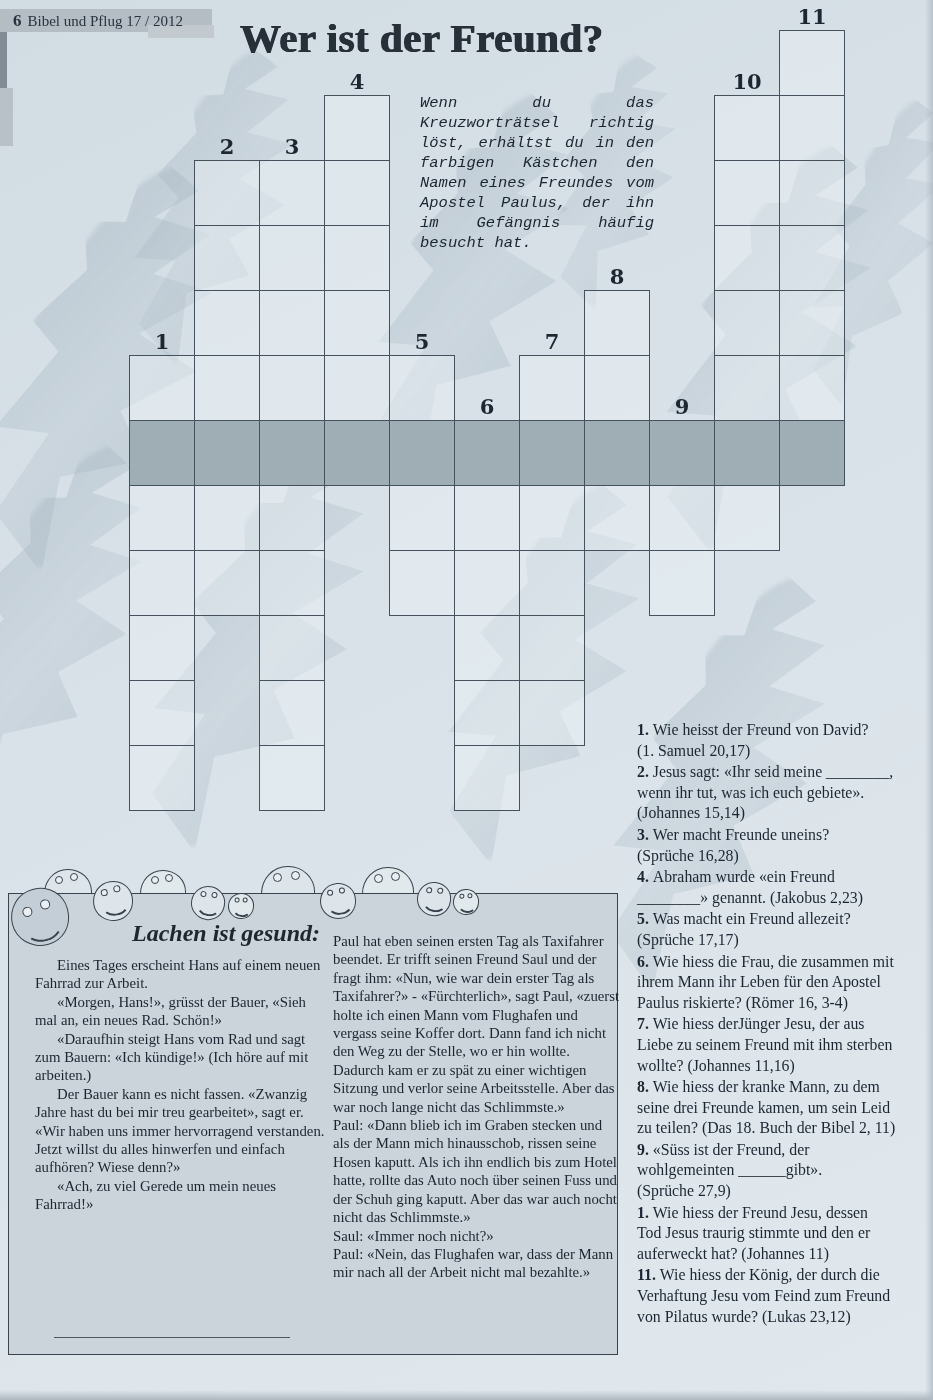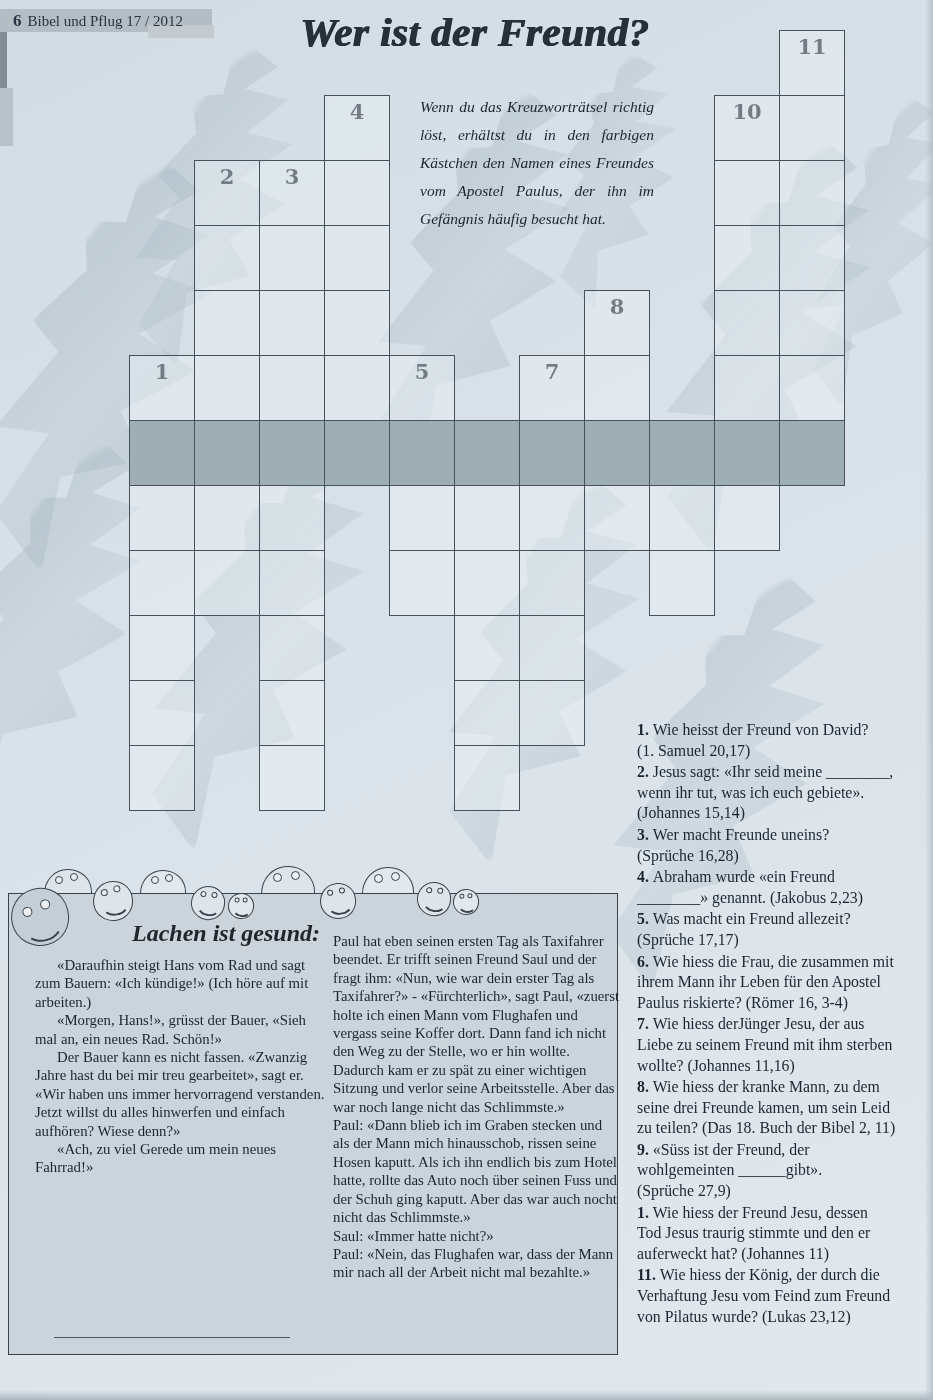--- a/index.html
+++ b/index.html
@@ -15,29 +15,29 @@
   .corner-mark2{position:absolute;left:0;top:88px;width:13px;height:58px;background:#b9c1c8;}
   
   .watermark{position:absolute;background:linear-gradient(105deg,rgba(156,174,186,.55),rgba(170,186,196,.35) 55%,rgba(156,174,186,.5));
     border-radius:46% 54% 40% 60%/60% 38% 62% 40%;filter:blur(2px);
     clip-path:polygon(18% 0,55% 4%,38% 14%,72% 12%,52% 26%,88% 24%,60% 40%,100% 42%,70% 58%,95% 66%,55% 78%,70% 100%,30% 92%,38% 70%,8% 74%,22% 52%,0 48%,16% 32%,2% 22%,24% 18%);}
   
   .header-bar{position:absolute;left:0;top:9px;width:212px;height:23px;background:#b5bdc4;}
   .header-bar2{position:absolute;left:148px;top:25px;width:66px;height:13px;background:#c2c9cf;}
   .header-text{position:absolute;left:13px;top:11px;font-family:"Liberation Serif",serif;font-size:15px;color:#273340;}
   .header-text b{font-size:17px;margin-right:6px;}
-  .page-title{position:absolute;left:240px;top:8px;width:470px;text-align:center;
+  .page-title{position:absolute;left:240px;top:14px;width:470px;text-align:left;
     font-family:"Liberation Serif",serif;font-weight:bold;font-size:41px;letter-spacing:.5px;color:#272f38;
-    text-shadow:.6px 0 0 #272f38, -.6px 0 0 #272f38;font-style:italic;}
-  .intro{position:absolute;left:420px;top:93px;width:234px;font-style:italic;font-size:15.5px;line-height:28px;
-    text-align:justify;color:#1b2531;}
+    text-shadow:.6px 0 0 #272f38, -.6px 0 0 #272f38;}
+  .intro{position:absolute;left:420px;top:93px;width:234px;font-style:italic;font-size:15.5px;line-height:20px;
+    text-align:justify;color:#1b2531;font-family:Liberation Mono, monospace;}
   
   .cw-cell{position:absolute;width:66px;height:66px;box-sizing:border-box;border:1.2px solid #45525e;background:rgba(235,242,246,.42);}
   .cw-cell.shaded{background:#9fadb4;}
-  .cw-num{position:absolute;width:66px;text-align:center;font-family:"DejaVu Serif",serif;font-weight:bold;font-size:21px;color:#1c2732;margin-top:30px;}
+  .cw-num{position:absolute;width:66px;text-align:center;font-family:"DejaVu Serif",serif;font-weight:bold;font-size:21px;color:#1c2732;}
   
   #clues{position:absolute;left:637px;top:720px;width:300px;font-size:15.8px;line-height:20.6px;color:#1b2632;}
   .clue{white-space:pre-line;margin:0 0 1px 0;}
   .clue b{font-weight:bold;}
   
   #jokes-box{position:absolute;left:8px;top:893px;width:610px;height:462px;box-sizing:border-box;
     background:#cbd4da;border:1.6px solid #39434d;}
   .jokes-title{position:absolute;left:72px;top:26px;width:290px;text-align:center;
     font-weight:bold;font-style:italic;font-size:24px;color:#20262e;}
   .joke-col{position:absolute;font-size:14.8px;line-height:18.4px;color:#1b2531;}
@@ -194,29 +194,30 @@
 Tod Jesus traurig stimmte und den er
 auferweckt hat? (Johannes 11)</div>
       <div class="clue"><b>11. </b>Wie hiess der König, der durch die
 Verhaftung Jesu vom Feind zum Freund
 von Pilatus wurde? (Lukas 23,12)</div>
     </div>
 
   <div id="jokes-box">
     <div class="jokes-title">Lachen ist gesund:</div>
     <div id="joke-left" class="joke-col indented">
+        <p>Eines Tages erscheint Hans auf einem neuen Fahrrad zur Arbeit.</p>
+        <p>«Morgen, Hans!», grüsst der Bauer, «Sieh mal an, ein neues Rad. Schön!»</p>
         <p>«Daraufhin steigt Hans vom Rad und sagt zum Bauern: «Ich kündige!» (Ich höre auf mit arbeiten.)</p>
-        <p>«Morgen, Hans!», grüsst der Bauer, «Sieh mal an, ein neues Rad. Schön!»</p>
         <p>Der Bauer kann es nicht fassen. «Zwanzig Jahre hast du bei mir treu gearbeitet», sagt er. «Wir haben uns immer hervorragend verstanden. Jetzt willst du alles hinwerfen und einfach aufhören? Wiese denn?»</p>
         <p>«Ach, zu viel Gerede um mein neues Fahrrad!»</p>
       </div>
     <div id="joke-right" class="joke-col">
         <p>Paul hat eben seinen ersten Tag als Taxifahrer beendet. Er trifft seinen Freund Saul und der fragt ihm: «Nun, wie war dein erster Tag als Taxifahrer?» - «Fürchterlich», sagt Paul, «zuerst holte ich einen Mann vom Flughafen und vergass seine Koffer dort. Dann fand ich nicht den Weg zu der Stelle, wo er hin wollte. Dadurch kam er zu spät zu einer wichtigen Sitzung und verlor seine Arbeitsstelle. Aber das war noch lange nicht das Schlimmste.»</p>
         <p>Paul: «Dann blieb ich im Graben stecken und als der Mann mich hinausschob, rissen seine Hosen kaputt. Als ich ihn endlich bis zum Hotel hatte, rollte das Auto noch über seinen Fuss und der Schuh ging kaputt. Aber das war auch nocht nicht das Schlimmste.»</p>
-        <p>Saul: «Immer hatte nicht?»</p>
+        <p>Saul: «Immer noch nicht?»</p>
         <p>Paul: «Nein, das Flughafen war, dass der Mann mir nach all der Arbeit nicht mal bezahlte.»</p>
       </div>
     <div class="joke-rule"></div>
   </div>
 
   <div id="smileys">
       <div class="smiley z-front" style="left: 11px; top: 888px; width: 58px; height: 58px; background: rgb(195, 206, 214); transform: rotate(-14deg);">
         <div class="eye" style="width: 10px; height: 10px; left: 22%; top: 26%;"></div>
         <div class="eye" style="width: 10px; height: 10px; left: 55%; top: 21%;"></div>
         <div class="smile" style="top: 28%; height: 60%;"></div>

